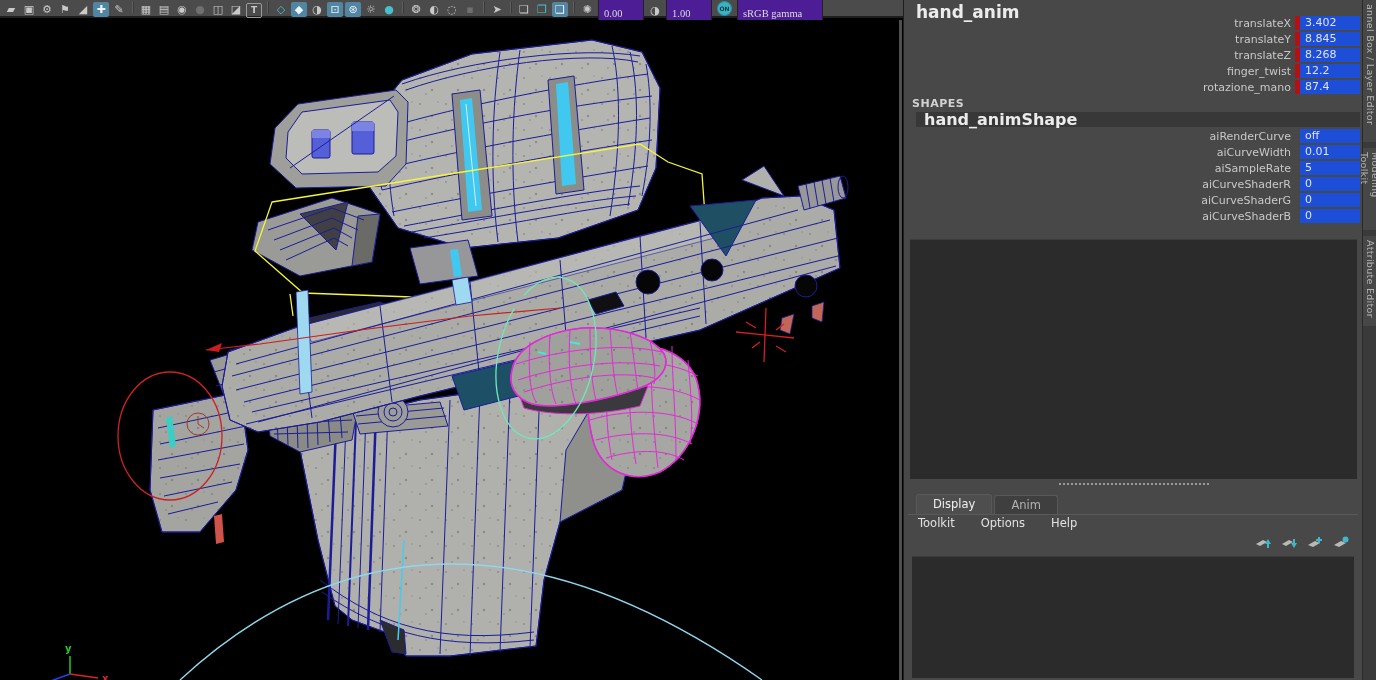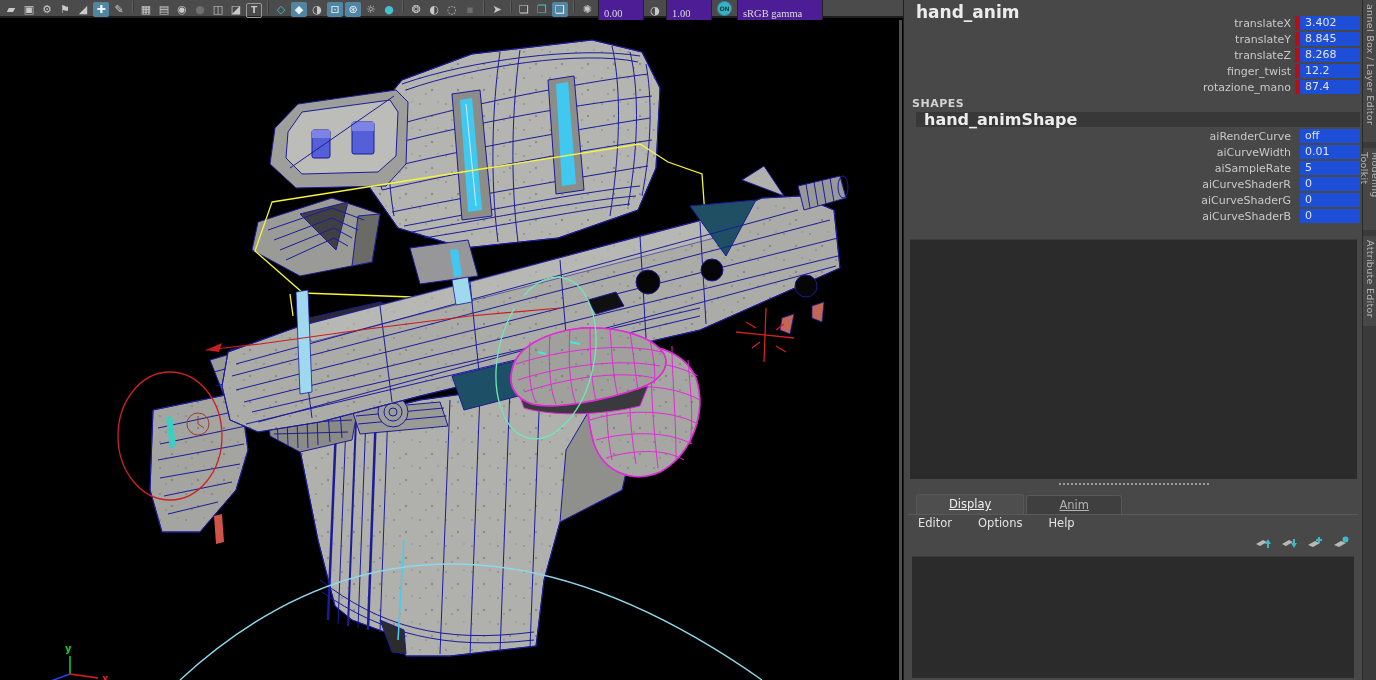--- a/index.html
+++ b/index.html
@@ -29,21 +29,21 @@
   .chlabel{flex:1;text-align:right;margin-right:4px;color:#c8c8c8;}
   .chtick{width:5px;height:14px;background:transparent;flex:0 0 auto;}
   .chtick.keyed{background:#b41212;}
   .chfield{width:60px;height:14px;background:#1d4ed8;color:#e2e2e2;line-height:14px;padding-left:5px;margin-left:0;flex:0 0 auto;}
   .shapes-hdr{position:absolute;left:8px;top:97px;font-weight:bold;color:#d2d2d2;letter-spacing:.5px;}
   .shapebar{position:absolute;left:12px;top:112px;right:2px;height:15px;background:#383838;color:#ececec;font-weight:bold;line-height:15px;padding-left:8px;font-size:16px;}
   .shrows{position:absolute;left:0;top:128px;width:100%;}
   .darkbox1{position:absolute;left:6px;top:239px;width:447px;height:240px;background:#2b2b2b;border-top:1px solid #3c3c3c;}
   .splitdots{position:absolute;left:155px;top:483px;width:150px;border-top:2px dotted #9a9a9a;}
   .tabs{position:absolute;left:12px;top:494px;height:20px;display:flex;align-items:flex-end;gap:2px;}
-  .tab{height:19px;padding:0 32px;font-size:11.5px;line-height:19px;background:#3f3f3f;color:#b2b2b2;border:1px solid #585858;border-bottom:none;border-radius:3px 3px 0 0;text-decoration:underline;}
+  .tab{height:19px;padding:0 16px;font-size:11.5px;line-height:19px;background:#3f3f3f;color:#b2b2b2;border:1px solid #585858;border-bottom:none;border-radius:3px 3px 0 0;}
   .tab.active{background:#4e4e4e;color:#efefef;height:20px;}
   .lpanel-line{position:absolute;left:4px;right:4px;top:514px;border-top:1px solid #5a5a5a;}
   .menus{position:absolute;left:14px;top:516px;display:flex;gap:26px;font-size:11.5px;color:#e2e2e2;}
   .licons{position:absolute;right:12px;top:535px;display:flex;gap:9px;}
   .licon{width:17px;height:16px;display:inline-flex;}
   .darkbox2{position:absolute;left:8px;right:8px;top:556px;bottom:2px;background:#2b2b2b;border-top:1px solid #3c3c3c;}
   
   .sstrip{position:absolute;left:1362px;top:0;width:14px;height:680px;background:#3a3a3a;border-left:1px solid #2a2a2a;}
   .side-tab{width:14px;display:flex;justify-content:center;background:#474747;border-bottom:6px solid #3a3a3a;}
   .side-tab span{writing-mode:vertical-rl;font-size:9.5px;color:#b4b4b4;padding:4px 0;letter-spacing:.3px;}
@@ -373,21 +373,21 @@
 
     <div class="tabs">
 
         <div class="tab active">Display</div>
 
         <div class="tab">Anim</div>
       </div>
     <div class="lpanel-line"></div>
     <div class="menus">
 
-    <span>Editor</span>
+    <span>Toolkit</span>
         <span>Options</span>
         <span>Help</span>
       </div>
 
     <div class="licons">
       <span class="licon">
         <svg width="17" height="16" viewBox="0 0 17 16">
             <path d="M1,9 L8,5 L12,7 L5,11 Z" fill="#b8b8b4"></path>
             <path d="M10,9 L13,4 L16,9 L14,9 L14,13 L12,13 L12,9 Z" fill="#3fb7c9"></path>
           </svg>

